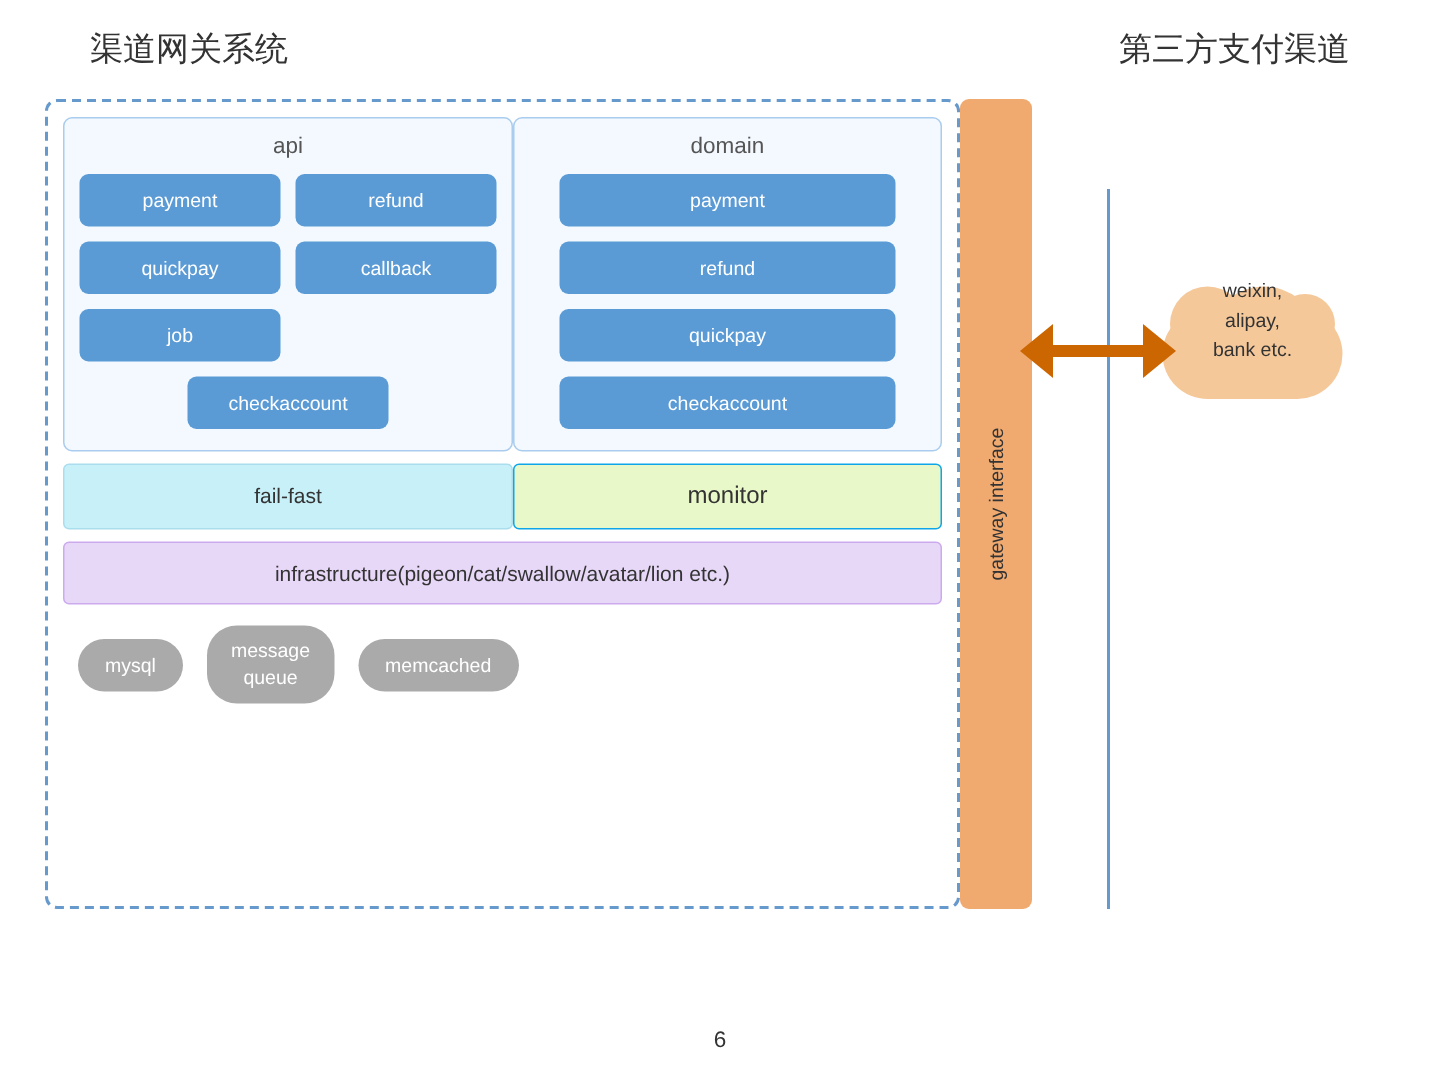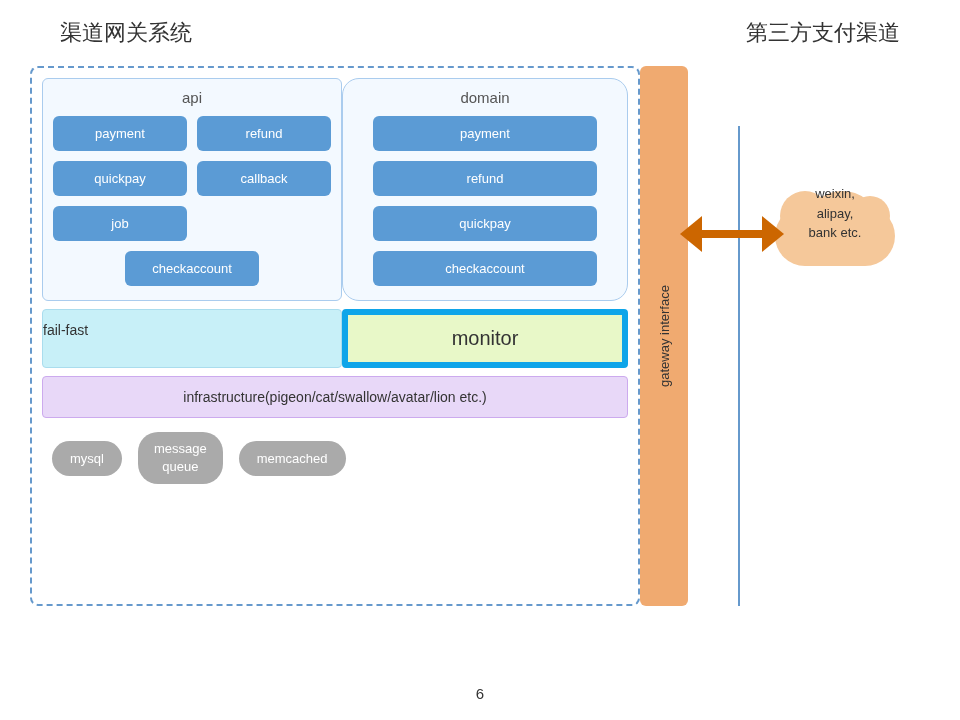--- a/index.html
+++ b/index.html
@@ -79,21 +79,21 @@
     }
 
     .api-btn.wide {
       grid-column: 1 / 2;
     }
 
     
     .domain-col {
       flex: 1;
       border: 1px solid #aaccee;
-      border-radius: 17px;
+      border-radius: 6px;
       padding: 10px 10px 14px 10px;
       background: rgba(173, 216, 255, 0.15);
     }
 
     .domain-items {
       display: flex;
       flex-direction: column;
       gap: 10px;
       align-items: center;
     }
@@ -114,34 +114,34 @@
       display: flex;
       width: 100%;
       margin-top: 8px;
     }
 
     .fail-fast-box {
       width: 300px;
       background: #c8f0f8;
       border: 1px solid #aaddee;
       border-radius: 4px;
-      text-align: left;
+      text-align: center;
       padding: 12px 0;
       font-size: 14px;
       color: #333;
     }
 
     .monitor-box {
       flex: 1;
       background: #e8f8c8;
-      border: 6px solid #0ea5e9;
+      border: 1px solid #0ea5e9;
       border-radius: 4px;
       text-align: center;
       padding: 12px 0;
-      font-size: 20px;
+      font-size: 16px;
       color: #333;
       margin-left: 0;
     }
 
     
     .infra-box {
       width: 100%;
       background: #e8d8f8;
       border: 1px solid #ccaaee;
       border-radius: 4px;

